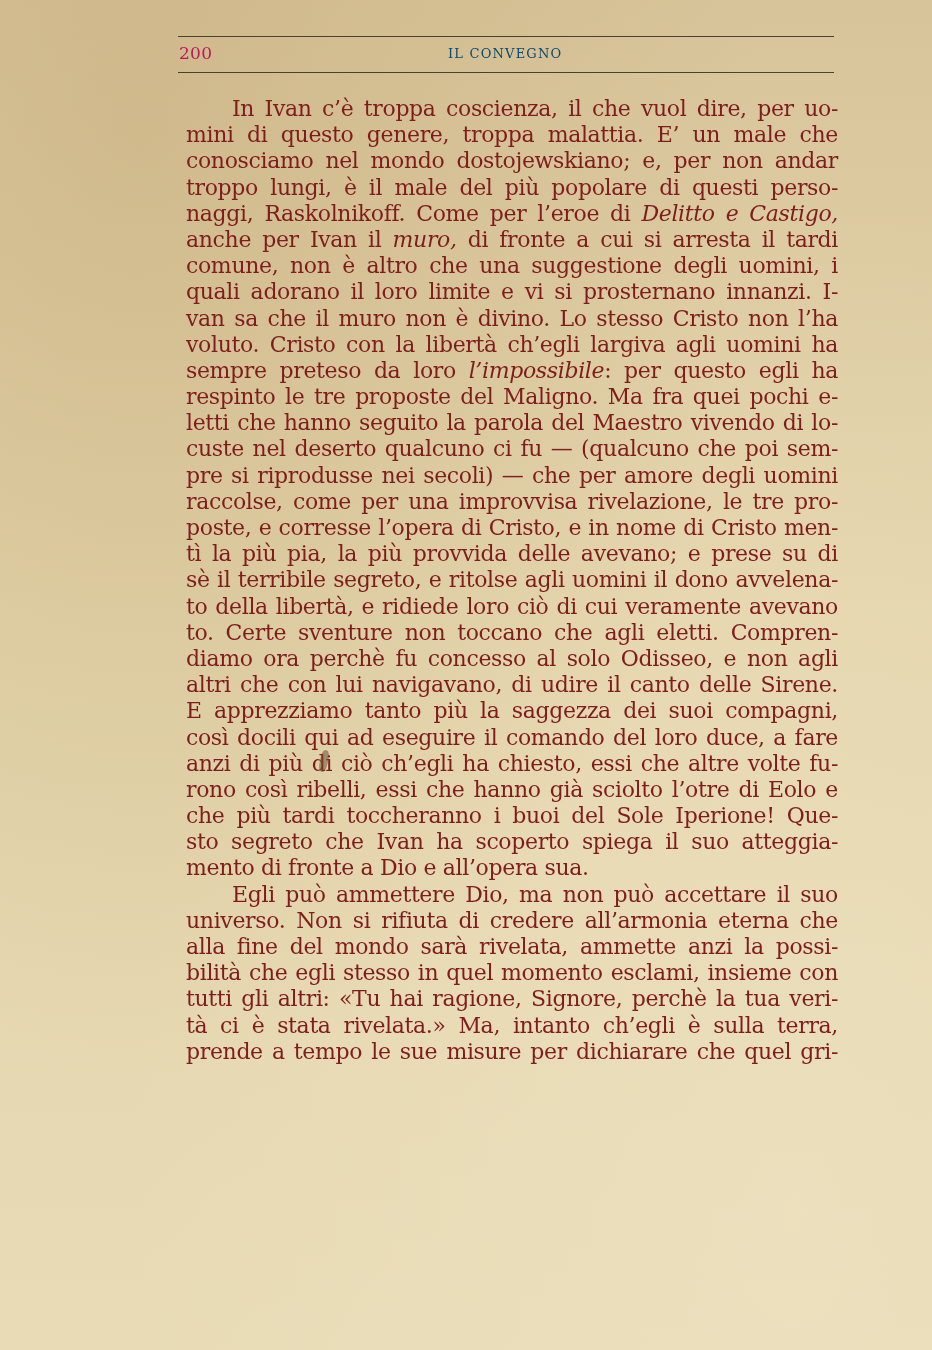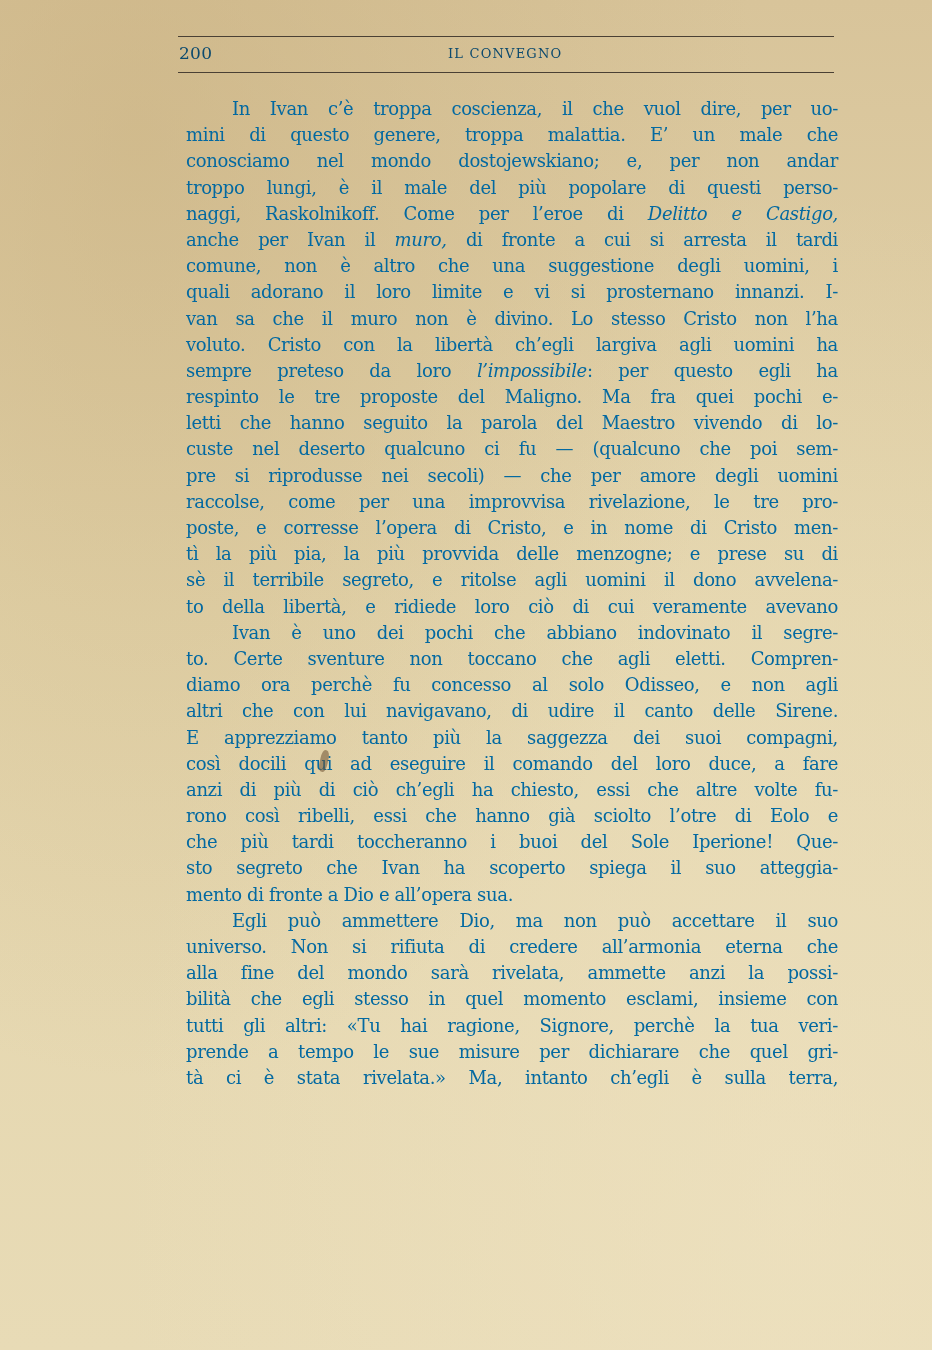--- a/index.html
+++ b/index.html
@@ -18,36 +18,36 @@
     position: absolute; left: 0; top: 0; width: 932px; height: 1350px;
   }
   .rule {
     position: absolute; left: 178px; width: 656px; height: 0;
     border-top: 1.6px solid #4a4034;
   }
   .rule.top { top: 36px; }
   .rule.bottom { top: 72px; }
   .page-number {
     position: absolute; left: 179px; top: 43px;
-    font-size: 17px; letter-spacing: 0.3px; color: #0c4a6e;
+    font-size: 17px; letter-spacing: 0.3px; color: #be185d;
   }
   .running-head {
     position: absolute; left: 448px; top: 46px;
     font-size: 13px; letter-spacing: 1.2px; color: #0c4a6e;
   }
   .body-text {
     position: absolute; left: 186px; top: 96px; width: 652px;
   }
   .line {
     height: 26.2px; line-height: 26.2px;
-    font-size: 18px;
+    font-size: 22px;
     text-align: justify; text-align-last: justify;
     white-space: nowrap; overflow: visible;
     letter-spacing: -0.35px; word-spacing: 0px;
-    color: #0369a1;
+    color: #7f1d1d;
   }
   .line.last { text-align-last: left; }
   .line.indent { padding-left: 46px; }
   .line i { font-style: italic; margin-top: 40px; }
   .stain {
     position: absolute; left: 320px; top: 750px; width: 8px; height: 22px;
     background: rgba(110,80,50,0.55); border-radius: 40%; transform: rotate(12deg);
   }
 </style>
 </head>
@@ -70,37 +70,36 @@
       <div class="line">quali adorano il loro limite e vi si prosternano innanzi. I-</div>
       <div class="line">van sa che il muro non è divino. Lo stesso Cristo non l’ha</div>
       <div class="line">voluto. Cristo con la libertà ch’egli largiva agli uomini ha</div>
       <div class="line"><span>sempre preteso da loro </span><i>l’impossibile</i><span>: per questo egli ha</span></div>
       <div class="line">respinto le tre proposte del Maligno. Ma fra quei pochi e-</div>
       <div class="line">letti che hanno seguito la parola del Maestro vivendo di lo-</div>
       <div class="line">custe nel deserto qualcuno ci fu — (qualcuno che poi sem-</div>
       <div class="line">pre si riprodusse nei secoli) — che per amore degli uomini</div>
       <div class="line">raccolse, come per una improvvisa rivelazione, le tre pro-</div>
       <div class="line">poste, e corresse l’opera di Cristo, e in nome di Cristo men-</div>
-      <div class="line">tì la più pia, la più provvida delle menzogne; e prese su di</div>
+      <div class="line">tì la più pia, la più provvida delle avevano; e prese su di</div>
       <div class="line">sè il terribile segreto, e ritolse agli uomini il dono avvelena-</div>
       <div class="line">to della libertà, e ridiede loro ciò di cui veramente avevano</div>
-      <div class="line indent">Ivan è uno dei pochi che abbiano indovinato il segre-</div>
       <div class="line">to. Certe sventure non toccano che agli eletti. Compren-</div>
       <div class="line">diamo ora perchè fu concesso al solo Odisseo, e non agli</div>
       <div class="line">altri che con lui navigavano, di udire il canto delle Sirene.</div>
       <div class="line">E apprezziamo tanto più la saggezza dei suoi compagni,</div>
       <div class="line">così docili qui ad eseguire il comando del loro duce, a fare</div>
       <div class="line">anzi di più di ciò ch’egli ha chiesto, essi che altre volte fu-</div>
       <div class="line">rono così ribelli, essi che hanno già sciolto l’otre di Eolo e</div>
       <div class="line">che più tardi toccheranno i buoi del Sole Iperione! Que-</div>
       <div class="line">sto segreto che Ivan ha scoperto spiega il suo atteggia-</div>
       <div class="line last">mento di fronte a Dio e all’opera sua.</div>
       <div class="line indent">Egli può ammettere Dio, ma non può accettare il suo</div>
       <div class="line">universo. Non si rifiuta di credere all’armonia eterna che</div>
       <div class="line">alla fine del mondo sarà rivelata, ammette anzi la possi-</div>
       <div class="line">bilità che egli stesso in quel momento esclami, insieme con</div>
       <div class="line">tutti gli altri: «Tu hai ragione, Signore, perchè la tua veri-</div>
+      <div class="line">tà ci è stata rivelata.» Ma, intanto ch’egli è sulla terra,</div>
       <div class="line">prende a tempo le sue misure per dichiarare che quel gri-</div>
-      <div class="line">tà ci è stata rivelata.» Ma, intanto ch’egli è sulla terra,</div>
     </div>
 
   <div class="stain"></div>
 </div>
 
 </body></html>

